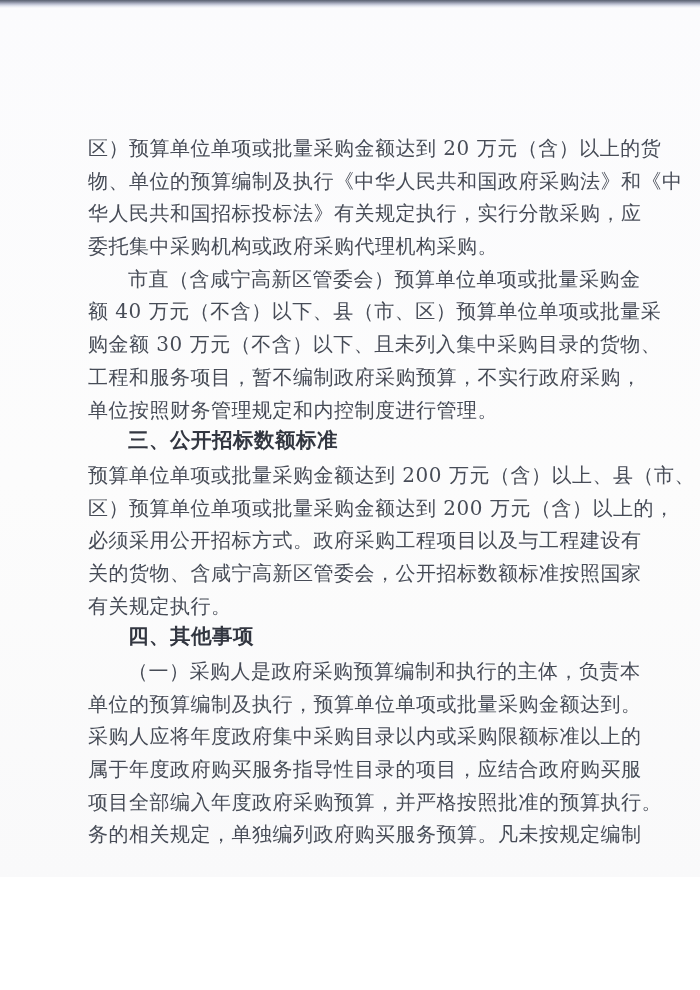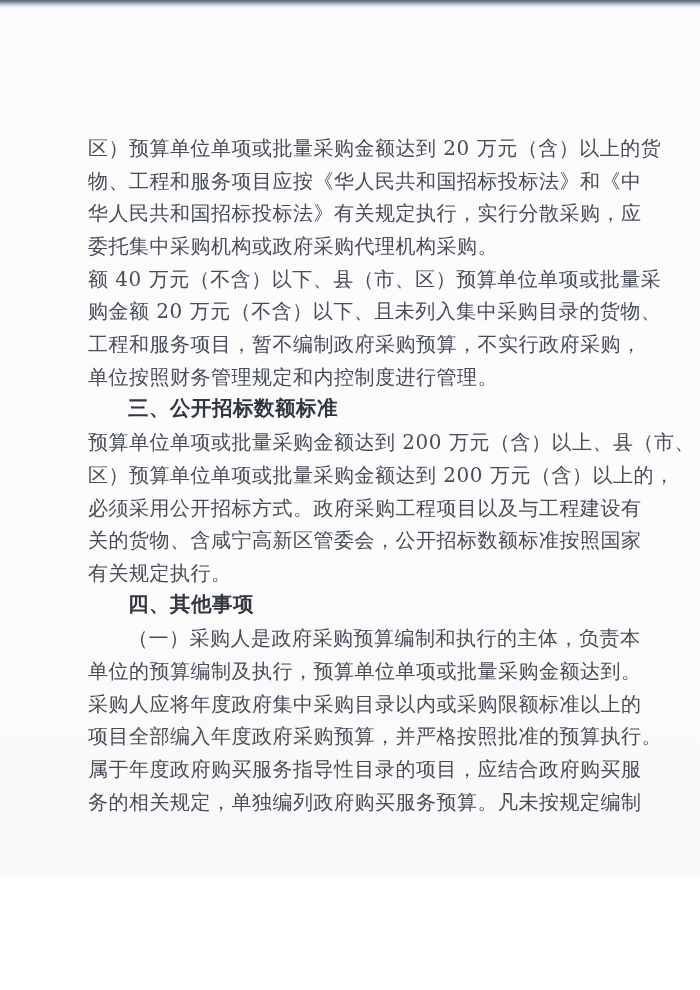--- a/index.html
+++ b/index.html
@@ -67,42 +67,43 @@
   }
 </style>
 </head>
 <body>
 
 <div class="page">
   <div class="scan-top-edge"></div>
   <main class="content">
       <div class="para body">
         <div class="line">区）预算单位单项或批量采购金额达到 20 万元（含）以上的货</div>
-        <div class="line">物、工程和服务项目应按《华人民共和国招标投标法》和《中</div>
+        <div class="line">物、单位的预算编制及执行《中华人民共和国政府采购法》和《中</div>
         <div class="line">华人民共和国招标投标法》有关规定执行，实行分散采购，应</div>
         <div class="line last">委托集中采购机构或政府采购代理机构采购。</div>
       </div>
       <div class="para body">
+        <div class="line indent">市直（含咸宁高新区管委会）预算单位单项或批量采购金</div>
         <div class="line">额 40 万元（不含）以下、县（市、区）预算单位单项或批量采</div>
-        <div class="line">购金额 20 万元（不含）以下、且未列入集中采购目录的货物、</div>
+        <div class="line">购金额 30 万元（不含）以下、且未列入集中采购目录的货物、</div>
         <div class="line">工程和服务项目，暂不编制政府采购预算，不实行政府采购，</div>
         <div class="line last">单位按照财务管理规定和内控制度进行管理。</div>
       </div>
       <div class="para heading">三、公开招标数额标准</div>
       <div class="para body">
         <div class="line">预算单位单项或批量采购金额达到 200 万元（含）以上、县（市、</div>
         <div class="line">区）预算单位单项或批量采购金额达到 200 万元（含）以上的，</div>
         <div class="line">必须采用公开招标方式。政府采购工程项目以及与工程建设有</div>
         <div class="line">关的货物、含咸宁高新区管委会，公开招标数额标准按照国家</div>
         <div class="line last">有关规定执行。</div>
       </div>
       <div class="para heading">四、其他事项</div>
       <div class="para body">
         <div class="line indent">（一）采购人是政府采购预算编制和执行的主体，负责本</div>
         <div class="line">单位的预算编制及执行，预算单位单项或批量采购金额达到。</div>
         <div class="line">采购人应将年度政府集中采购目录以内或采购限额标准以上的</div>
+        <div class="line">属于年度政府购买服务指导性目录的项目，应结合政府购买服</div>
         <div class="line">项目全部编入年度政府采购预算，并严格按照批准的预算执行。</div>
-        <div class="line">属于年度政府购买服务指导性目录的项目，应结合政府购买服</div>
         <div class="line last">务的相关规定，单独编列政府购买服务预算。凡未按规定编制</div>
       </div>
     </main>
   <div class="page-number">-5-</div>
 </div>
 
 </body></html>

